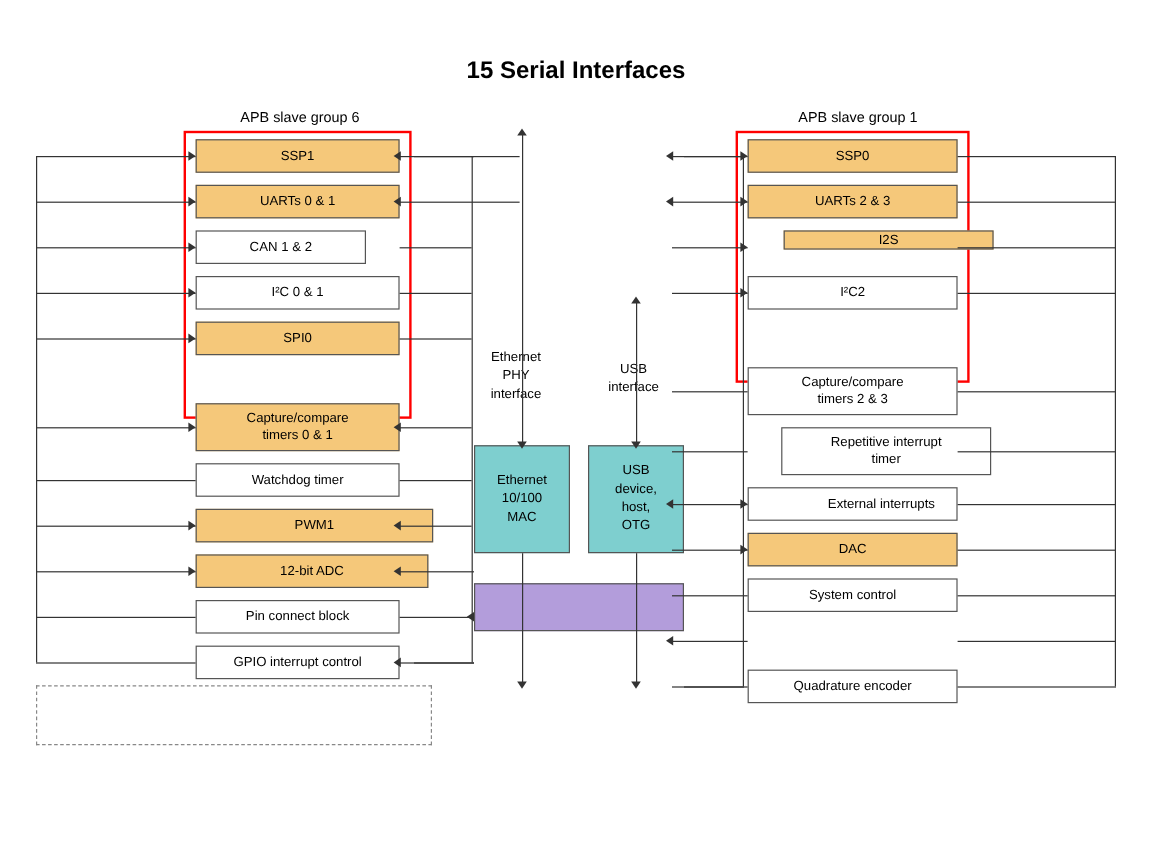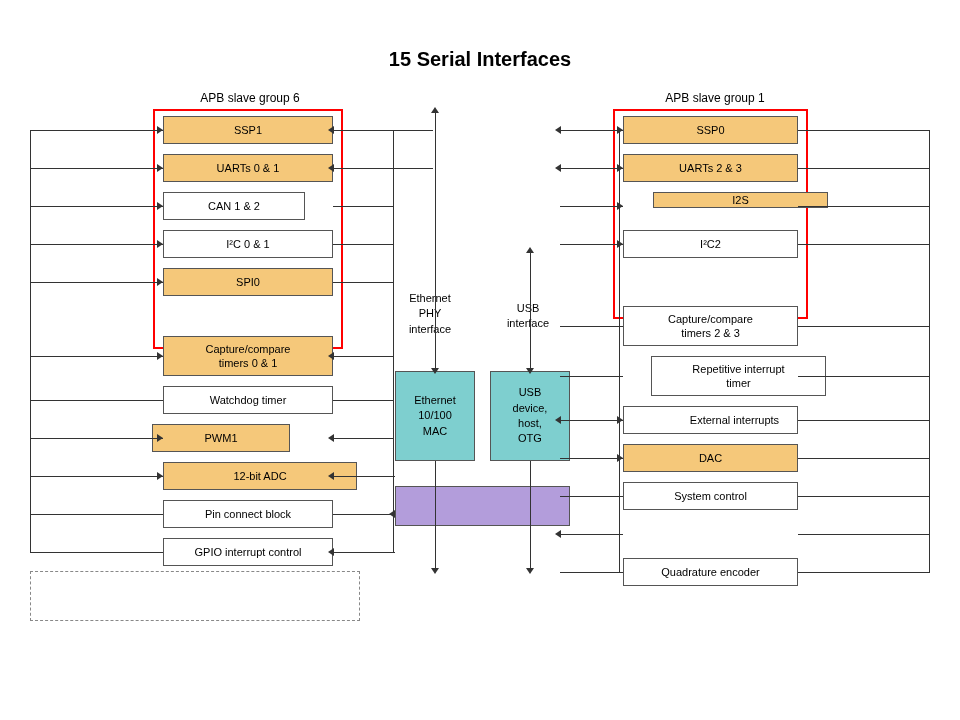--- a/index.html
+++ b/index.html
@@ -113,21 +113,21 @@
   <div class="box box-plain" style="left:163px; top:111px; width:142px; height:28px;">CAN 1 &amp; 2</div>
 
   <div class="box box-plain" style="left:163px; top:149px; width:170px; height:28px;">I²C 0 &amp; 1</div>
 
   <div class="box box-orange" style="left:163px; top:187px; width:170px; height:28px;">SPI0</div>
 
   <div class="box box-orange" style="left:163px; top:255px; width:170px; height:40px; line-height:1.3;">Capture/compare<br>timers 0 &amp; 1</div>
 
   <div class="box box-plain" style="left:163px; top:305px; width:170px; height:28px;">Watchdog timer</div>
 
-  <div class="box box-orange" style="left:152px; top:343px; width:138px; height:28px;">PWM1</div>
+  <div class="box box-orange" style="left:163px; top:343px; width:198px; height:28px;">PWM1</div>
 
   <div class="box box-orange" style="left:163px; top:381px; width:194px; height:28px;">12-bit ADC</div>
 
   <div class="box box-plain" style="left:163px; top:419px; width:170px; height:28px;">Pin connect block</div>
 
   <div class="box box-plain" style="left:163px; top:457px; width:170px; height:28px;">GPIO interrupt control</div>
 
   <div style="position:absolute; left:30px; top:490px; width:330px; height:50px; border: 1px dashed #888;"></div>
 
   <div class="box box-orange" style="left:623px; top:35px; width:175px; height:28px;">SSP0</div>

